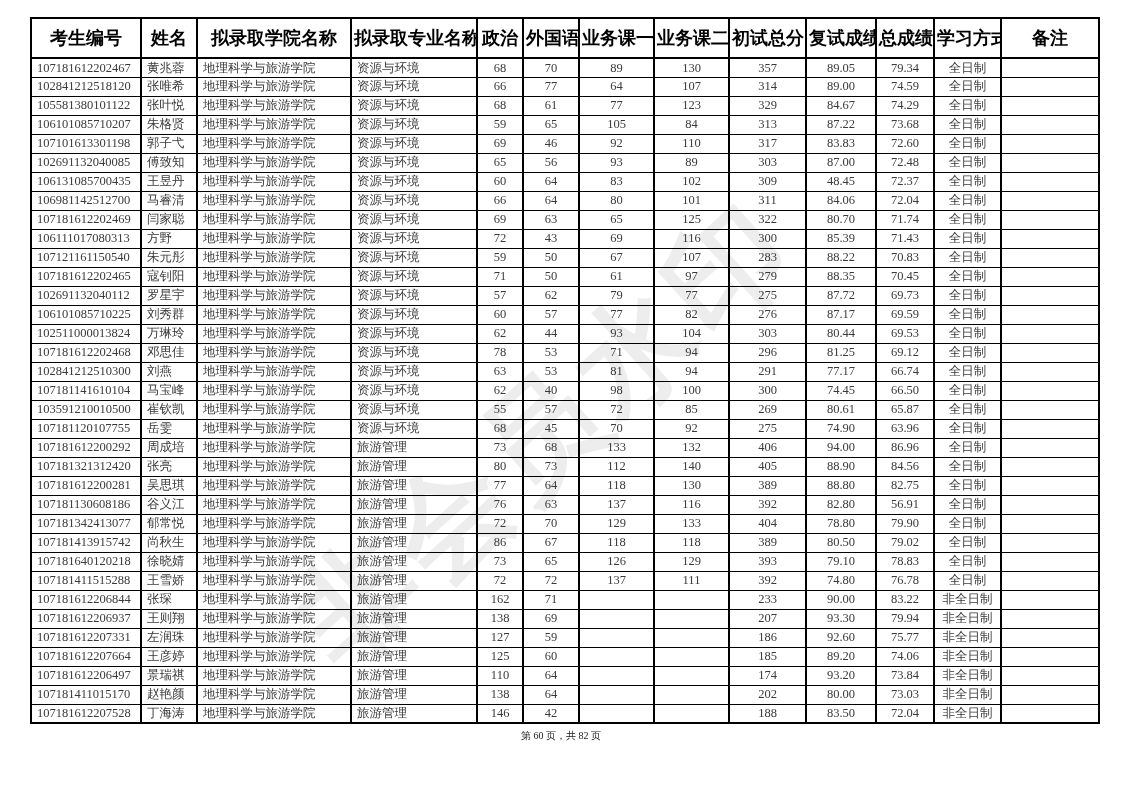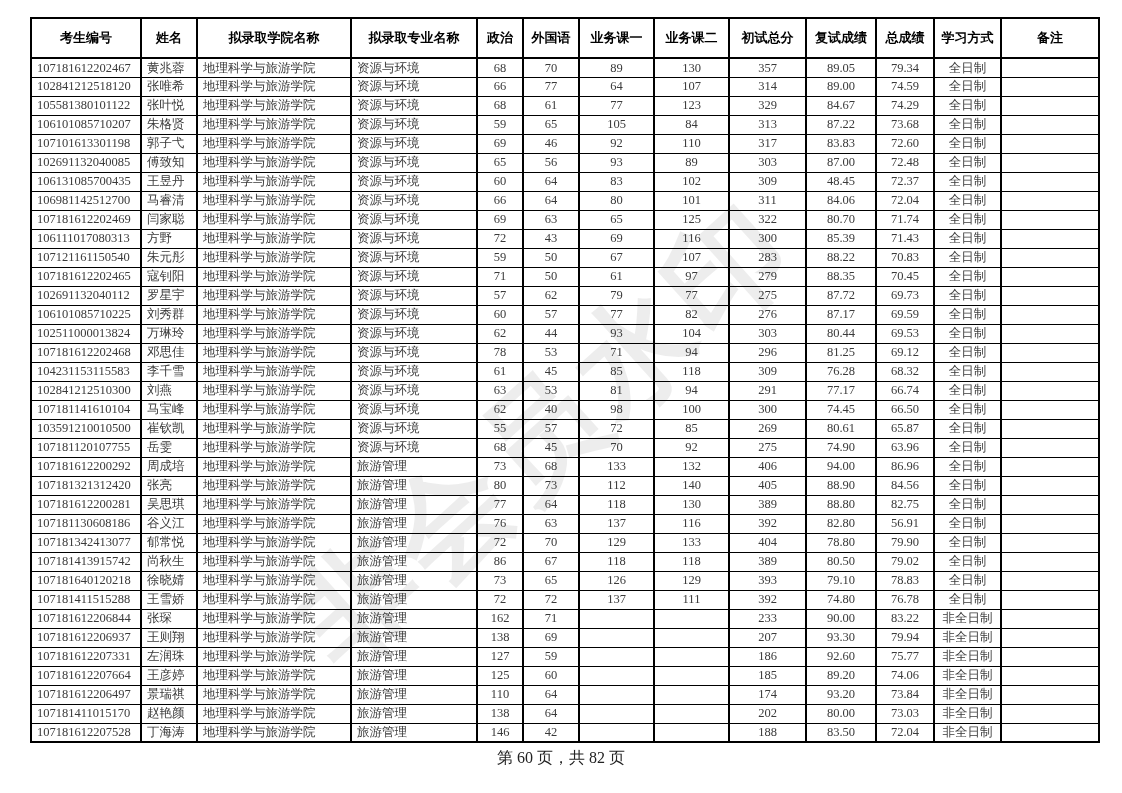--- a/index.html
+++ b/index.html
@@ -37,21 +37,21 @@
     border:1px solid #000;
     border-left-width:2px;
     border-right-width:2px;
     overflow:hidden;
     white-space:nowrap;
     box-sizing:border-box;
   }
   table{border:2px solid #000;}
   th{
     height:40px;
-    font-size:13px;
+    font-size:18px;
     font-weight:bold;
     color:#000;
     text-align:center;
     border-bottom-width:2px;
     padding:0 2px;
   }
   td{
     height:19px;
     font-size:12.5px;
     color:#3a3a3a;
@@ -64,21 +64,21 @@
   col.c0{width:110px;}  col.c1{width:56px;}   col.c2{width:154px;}
   col.c3{width:126px;}  col.c4{width:46px;}   col.c5{width:56px;}
   col.c6{width:75px;}   col.c7{width:75px;}   col.c8{width:77px;}
   col.c9{width:70px;}   col.c10{width:58px;}  col.c11{width:67px;}
   col.c12{width:98px;}
   #footer{
     position:relative;
     z-index:1;
     margin-top:5px;
     text-align:center;
-    font-size:16px;
+    font-size:10px;
     color:#222;
     font-family:"Liberation Serif","DejaVu Serif",serif;
   }
 </style>
 </head>
 <body>
 
 <div id="page">
   <div id="watermark">非会员水印</div>
 
@@ -350,35 +350,20 @@
           <td>53</td>
           <td>71</td>
           <td>94</td>
           <td>296</td>
           <td>81.25</td>
           <td>69.12</td>
           <td>全日制</td>
           <td></td>
         </tr>
         <tr>
-          <td class="al">104231153115583</td>
-          <td class="al">李千雪</td>
-          <td class="al">地理科学与旅游学院</td>
-          <td class="al">资源与环境</td>
-          <td>61</td>
-          <td>45</td>
-          <td>85</td>
-          <td>118</td>
-          <td>309</td>
-          <td>76.28</td>
-          <td>68.32</td>
-          <td>全日制</td>
-          <td></td>
-        </tr>
-        <tr>
           <td class="al">102841212510300</td>
           <td class="al">刘燕</td>
           <td class="al">地理科学与旅游学院</td>
           <td class="al">资源与环境</td>
           <td>63</td>
           <td>53</td>
           <td>81</td>
           <td>94</td>
           <td>291</td>
           <td>77.17</td>

